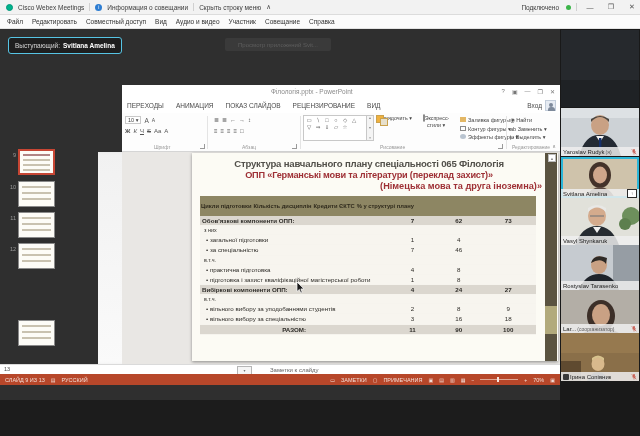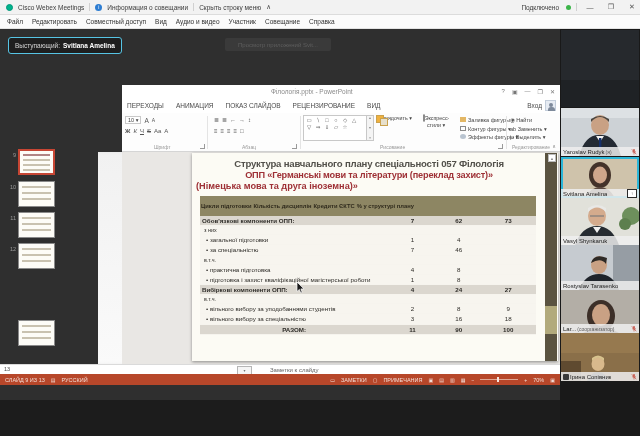--- a/index.html
+++ b/index.html
@@ -67,21 +67,21 @@
   .collapse{position:absolute;right:4px;bottom:2px;font-size:5px;color:#888;}
   
   .canvas{left:122px;top:152px;width:438px;height:212px;background:#e9e7e4;}
   .slide{left:192px;top:153px;width:366px;height:208px;background:#fcfbf4;box-shadow:0 1px 3px rgba(0,0,0,.4);overflow:hidden;}
   .stripe{left:545px;top:153px;width:12px;height:208px;background:#5a5340;}
   .stripe-block{left:545px;top:306px;width:12px;height:28px;background:#b2aa7c;}
   .scrollhint{left:548px;top:154px;width:8px;height:8px;background:#fff;border:1px solid #bbb;box-sizing:border-box;
               font-size:4px;color:#888;display:flex;align-items:center;justify-content:center;}
   .s-title1{left:196px;top:158px;width:346px;text-align:center;font-size:9.6px;font-weight:bold;color:#52504a;letter-spacing:-.2px;}
   .s-title2{left:196px;top:170px;width:346px;text-align:center;font-size:9.2px;font-weight:bold;color:#9e3035;letter-spacing:-.2px;}
-  .s-title3{left:196px;top:181px;width:346px;text-align:left;font-size:9.2px;font-weight:bold;color:#9e3035;}
+  .s-title3{left:196px;top:181px;width:346px;text-align:right;font-size:9.2px;font-weight:bold;color:#9e3035;}
   .tbl{left:200px;top:196px;width:336px;font-size:6.2px;color:#2e2c28;}
   .thead{display:flex;background:#8d8663;color:#2f2a1c;font-weight:bold;text-align:center;}
   .thead .th{padding:2px 1px;display:flex;align-items:center;justify-content:center;box-sizing:border-box;min-height:20px;line-height:1.1;font-size:5.8px;}
   .tr{display:flex;border-bottom:1px solid #f6f4ee;background:#f7f5ef;}
   .td{padding:1px 2px;box-sizing:border-box;line-height:1.15;}
   .c0{width:56%;} .c1{width:14.5%;text-align:center;} .c2{width:13%;text-align:center;} .c3{width:16.5%;text-align:center;}
   .s-section{background:#dbd7cf;font-weight:bold;}
   .s-total{background:#dbd7cf;font-weight:bold;}
   .s-total .c0{text-align:center;}
   .s-note .c0{font-size:5.4px;padding-left:4px;}
@@ -293,21 +293,21 @@
     <span class="collapse">∧</span>
   </div>
 </div>
 
 <div class="abs canvas"></div>
 <div class="abs slide"></div>
 <div class="abs stripe"></div>
 <div class="abs stripe-block"></div>
 <div class="abs scrollhint">▲</div>
 
-<div class="abs s-title1">Структура навчального плану  спеціальності  057 Філологія</div>
+<div class="abs s-title1">Структура навчального плану  спеціальності  065 Філологія</div>
 <div class="abs s-title2">ОПП «Германські мови та літератури (переклад захист)»</div>
 <div class="abs s-title3">(Німецька мова та друга іноземна)»</div>
 
 <div class="abs tbl">
   <div class="thead">
 
   <div class="th">Цикли підготовки</div>
       <div class="th">Кількість дисциплін</div>
       <div class="th">Кредити ЄКТС</div>
       <div class="th">% у структурі плану</div>

